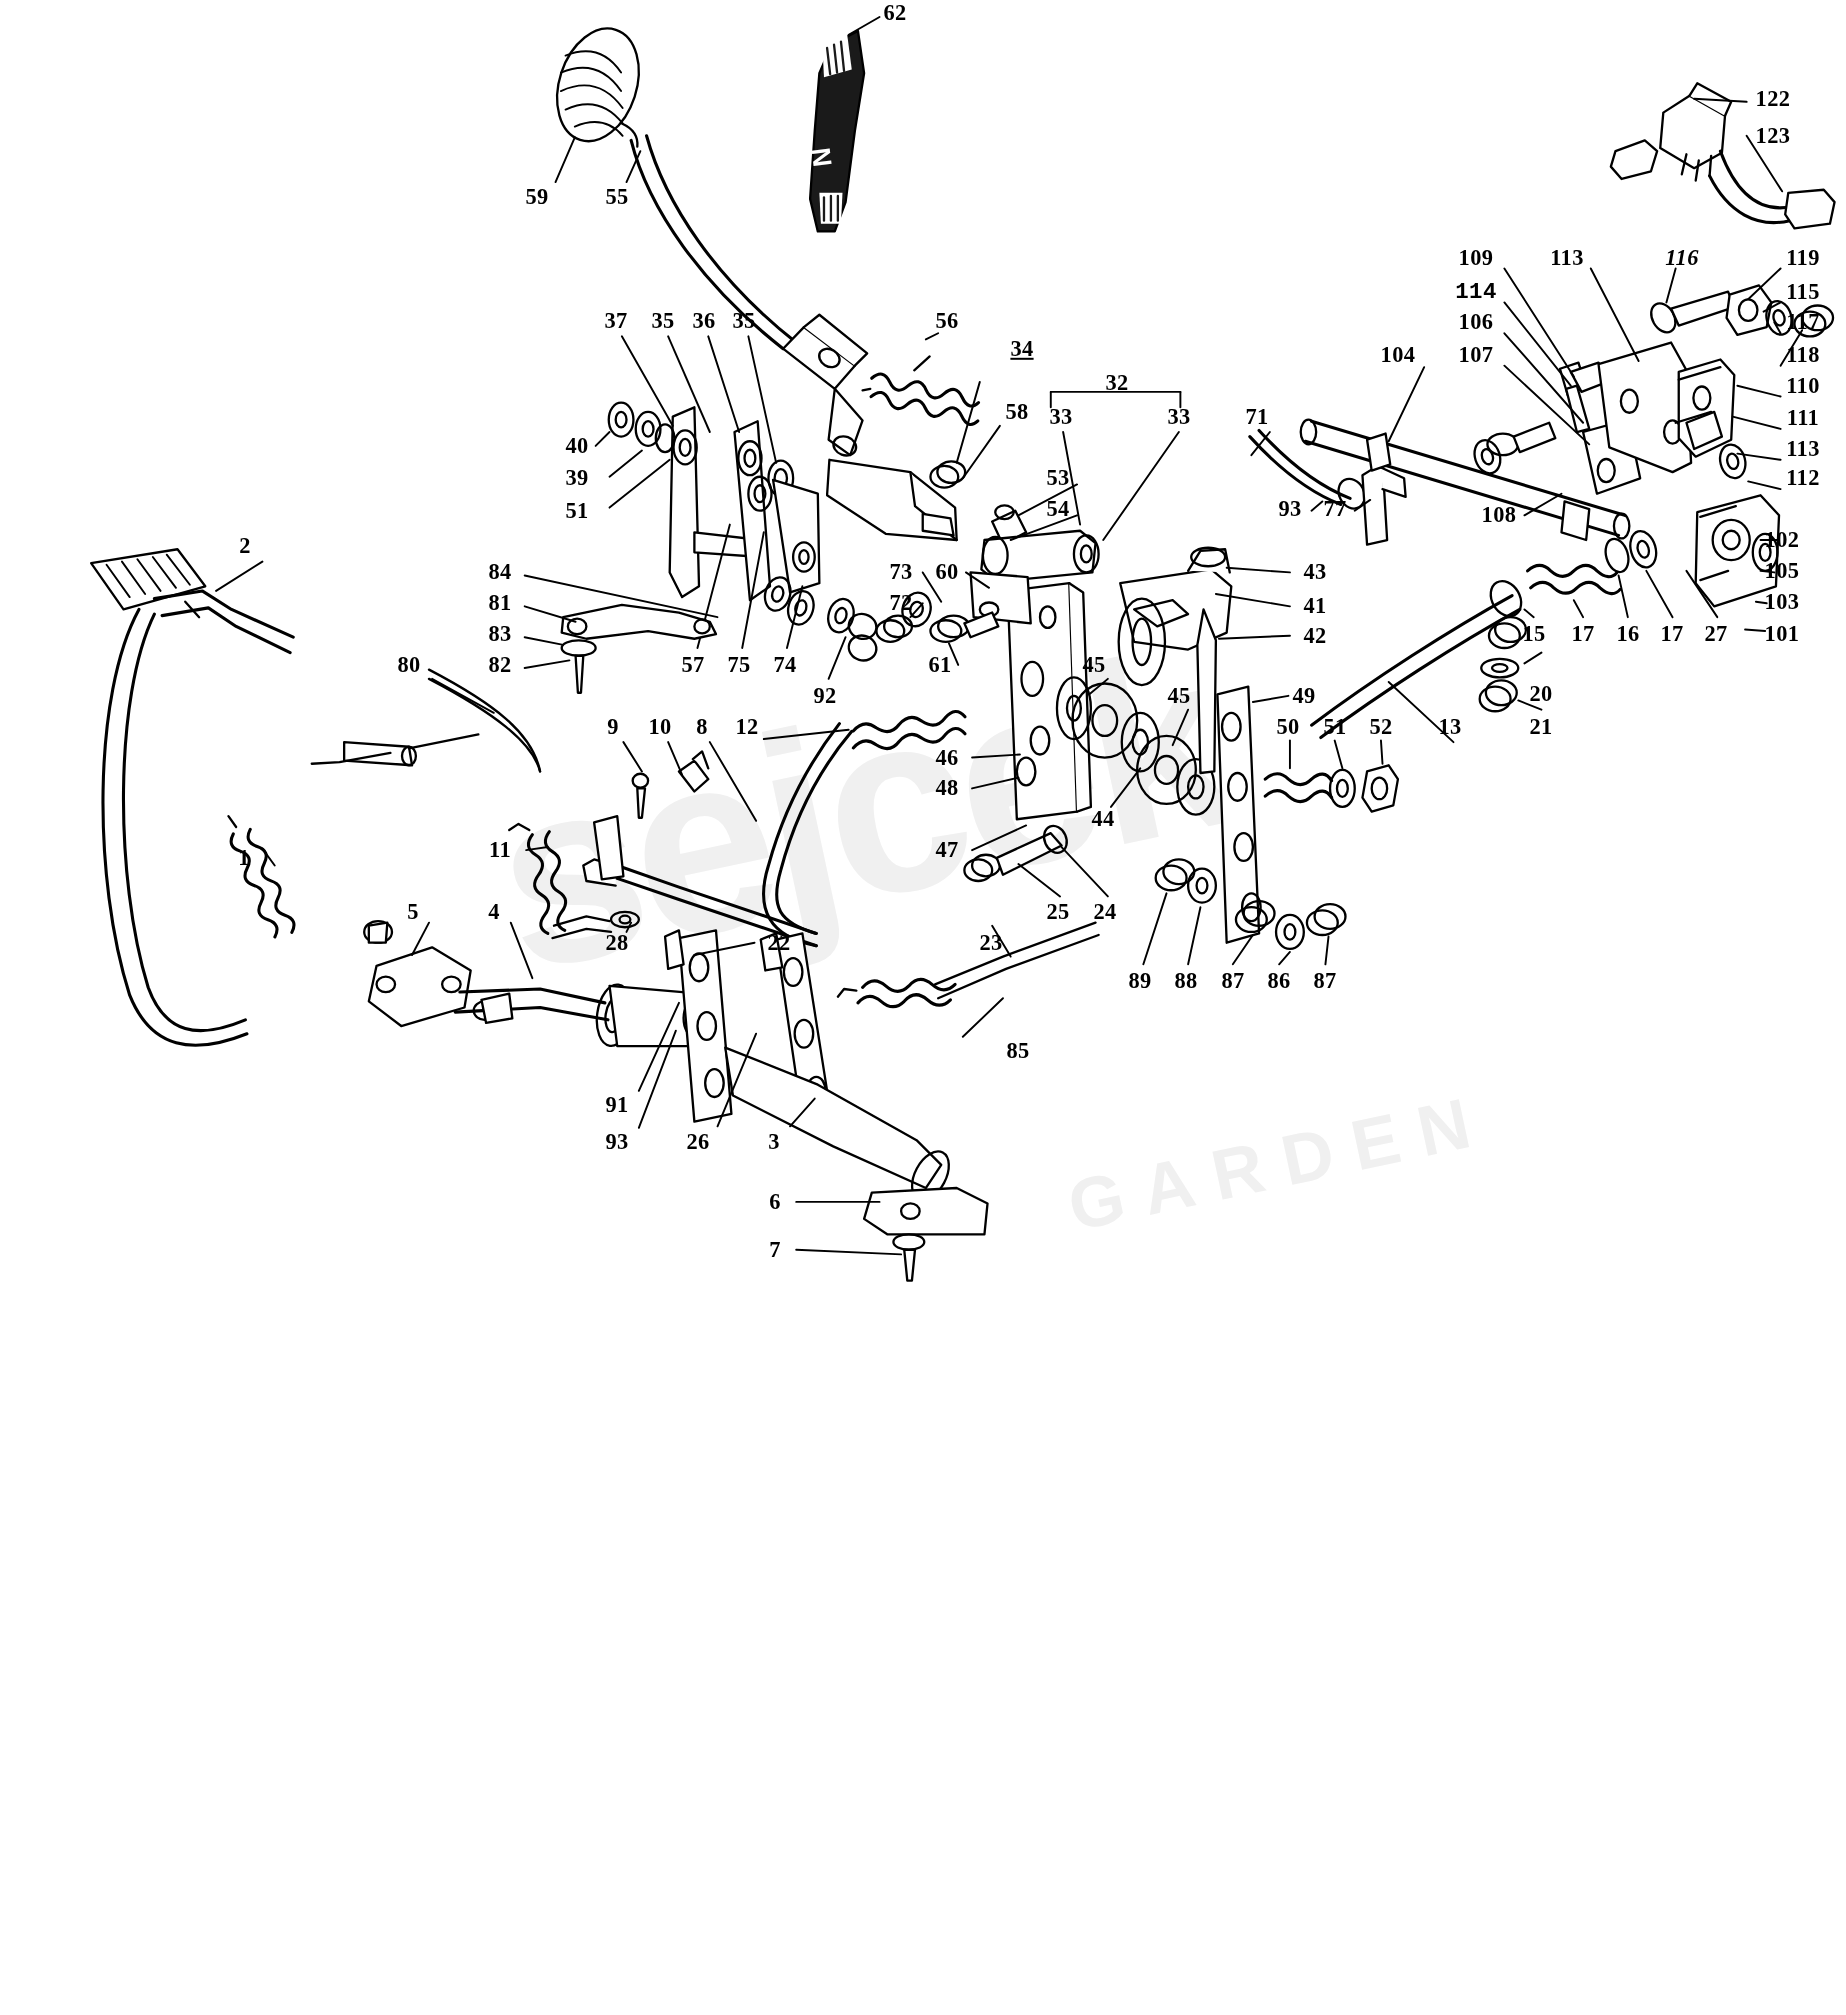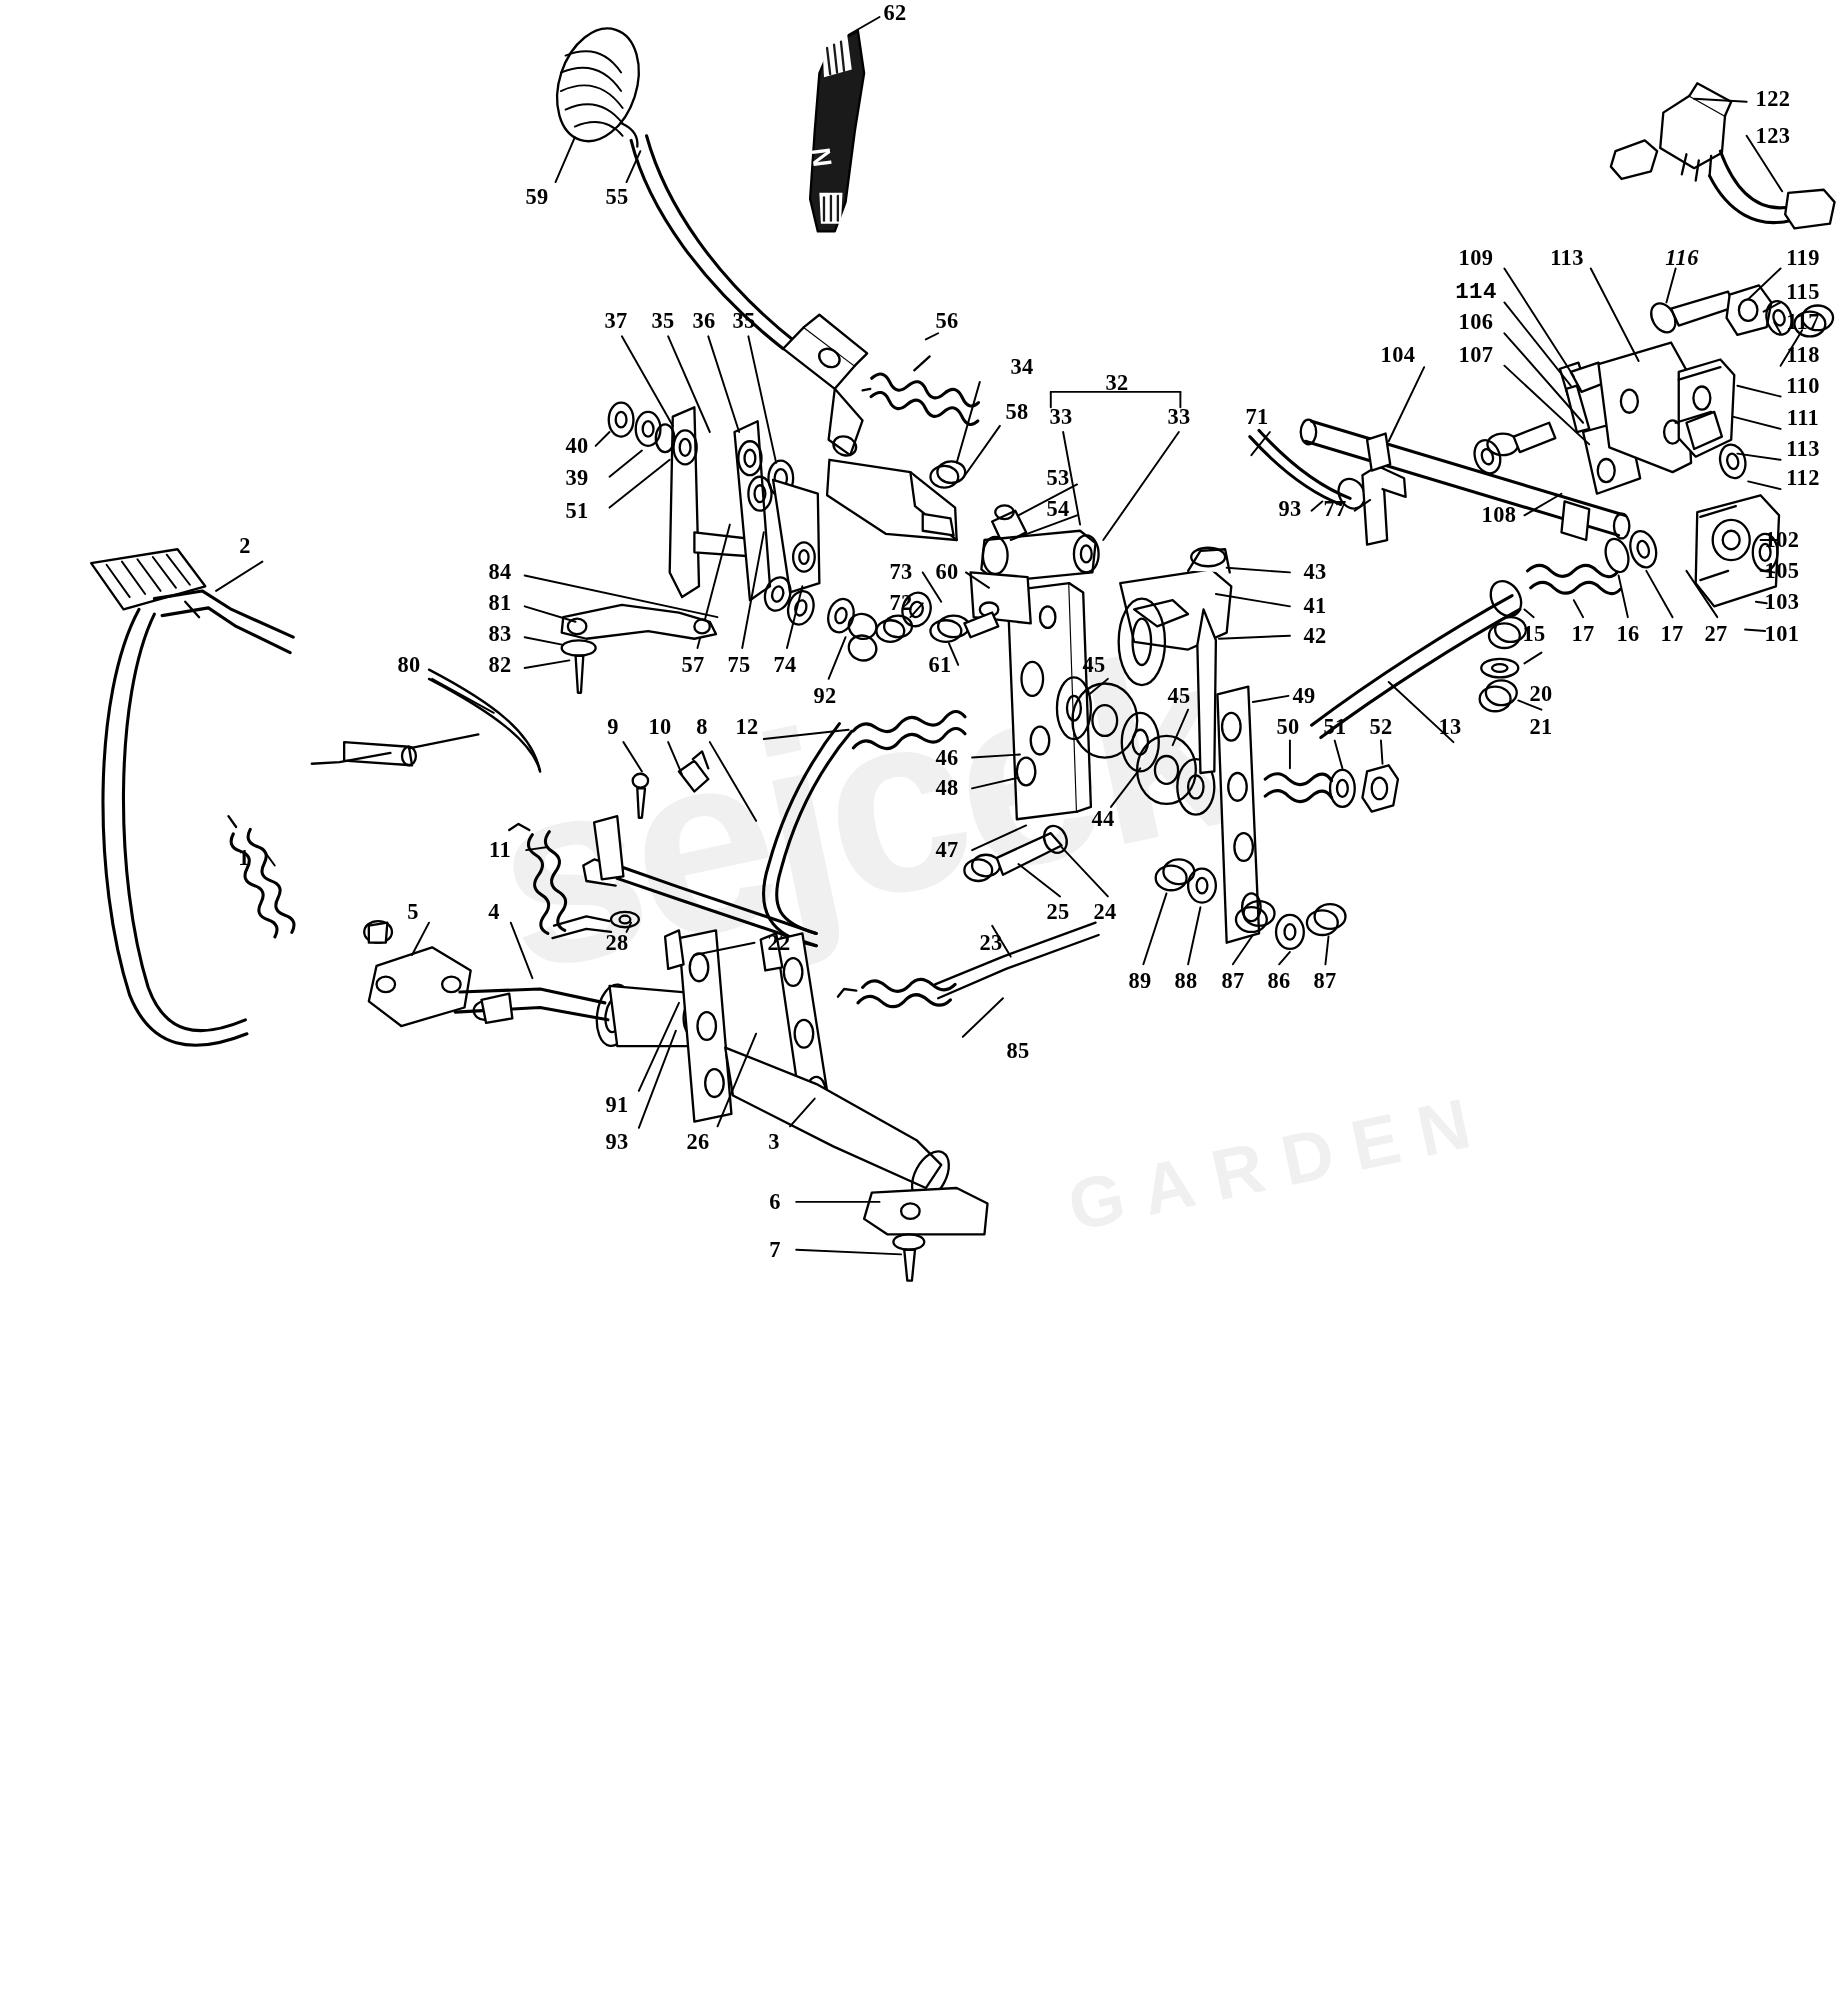--- a/index.html
+++ b/index.html
@@ -567,21 +567,21 @@
       <div class="callout" style="left: 1398px; top: 355px;">104</div>
       <div class="callout" style="left: 1476px; top: 355px;">107</div>
       <div class="callout" style="left: 1803px; top: 355px;">118</div>
       <div class="callout" style="left: 616px; top: 321px;">37</div>
       <div class="callout" style="left: 663px; top: 321px;">35</div>
       <div class="callout" style="left: 704px; top: 321px;">36</div>
       <div class="callout" style="left: 744px; top: 321px;">35</div>
       <div class="callout" style="left: 947px; top: 321px;">56</div>
       <div class="callout" style="left: 1803px; top: 386px;">110</div>
       <div class="callout" style="left: 1803px; top: 418px;">111</div>
-      <div class="callout" style="left: 1022px; top: 367px;">34</div>
+      <div class="callout" style="left: 1022px; top: 349px; text-decoration: underline;">34</div>
       <div class="callout" style="left: 1117px; top: 383px;">32</div>
       <div class="callout" style="left: 1017px; top: 412px;">58</div>
       <div class="callout" style="left: 1061px; top: 417px;">33</div>
       <div class="callout" style="left: 1179px; top: 417px;">33</div>
       <div class="callout" style="left: 1257px; top: 417px;">71</div>
       <div class="callout" style="left: 577px; top: 446px; text-align: right;">40</div>
       <div class="callout" style="left: 1803px; top: 449px;">113</div>
       <div class="callout" style="left: 1803px; top: 478px;">112</div>
       <div class="callout" style="left: 577px; top: 478px;">39</div>
       <div class="callout" style="left: 1058px; top: 478px;">53</div>

